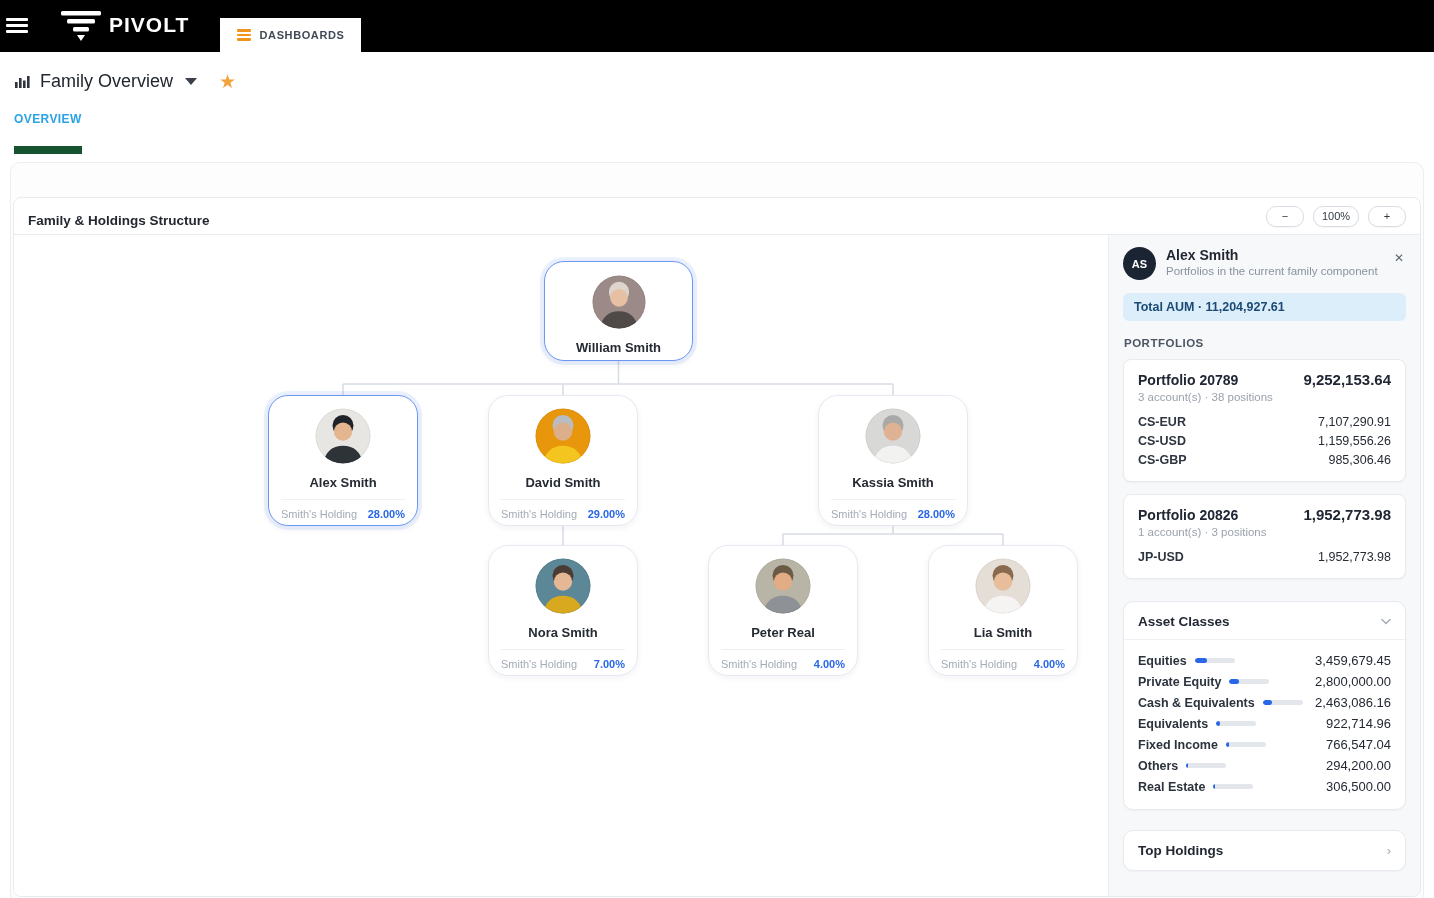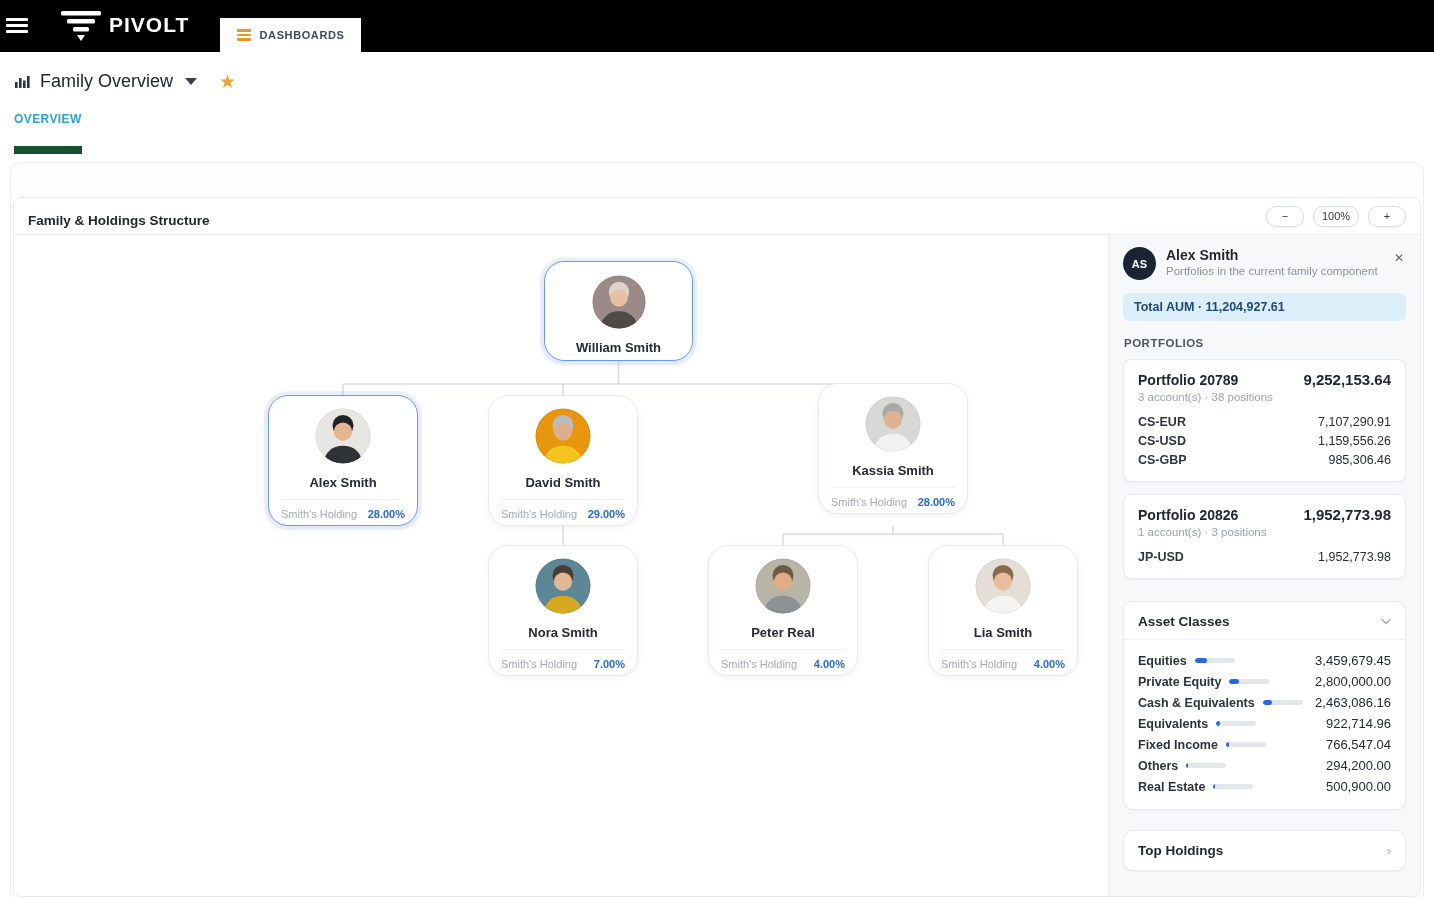--- a/index.html
+++ b/index.html
@@ -202,21 +202,21 @@
       <circle cx="32" cy="20" r="12" fill="#b9bdc1"></circle>
       <circle cx="32" cy="27" r="10.5" fill="#dcae89"></circle>
       <path d="M9 64 Q13 43 32 43 Q51 43 55 64 Z" fill="#f4c41f"></path>
     </g>
     <circle cx="32" cy="32" r="31" fill="none" stroke="rgba(0,0,0,.06)"></circle>
   </svg><div class="node-name">David Smith</div><div class="node-divider"></div>
      <div class="node-foot">
        <span class="h-label">Smith's Holding</span>
        <span class="h-value">29.00%</span>
      </div></div>
-            <div class="node" style="left: 804px; top: 148px;"><svg class="av" viewBox="0 0 64 64">
+            <div class="node" style="left: 804px; top: 160px;"><svg class="av" viewBox="0 0 64 64">
     <defs>
                   <clipPath id="cp3">
                     <circle cx="32" cy="32" r="31.5"></circle>
                   </clipPath>
                 </defs>
     <g clip-path="url(#cp3)">
       <rect width="64" height="64" fill="#d8d8d6"></rect>
       <circle cx="32" cy="20" r="12" fill="#a9a9a7"></circle>
       <circle cx="32" cy="27" r="10.5" fill="#e0b294"></circle>
       <path d="M9 64 Q13 43 32 43 Q51 43 55 64 Z" fill="#f2f2f0"></path>
@@ -376,21 +376,21 @@
      <span class="asset-bar">
        <span class="asset-fill" style="width:5%"></span>
      </span>
      <span class="asset-value">294,200.00</span>
               </div>
               <div class="asset-row">
                 <span class="asset-label">Real Estate</span>
      <span class="asset-bar">
        <span class="asset-fill" style="width:4%"></span>
      </span>
-     <span class="asset-value">500,900.00</span>
+     <span class="asset-value">306,500.00</span>
               </div>
             </div>
         </div>
 
         <div class="th-card">
           <span class="th-title">Top Holdings</span>
           <span class="chev">›</span>
         </div>
       </aside>
 

